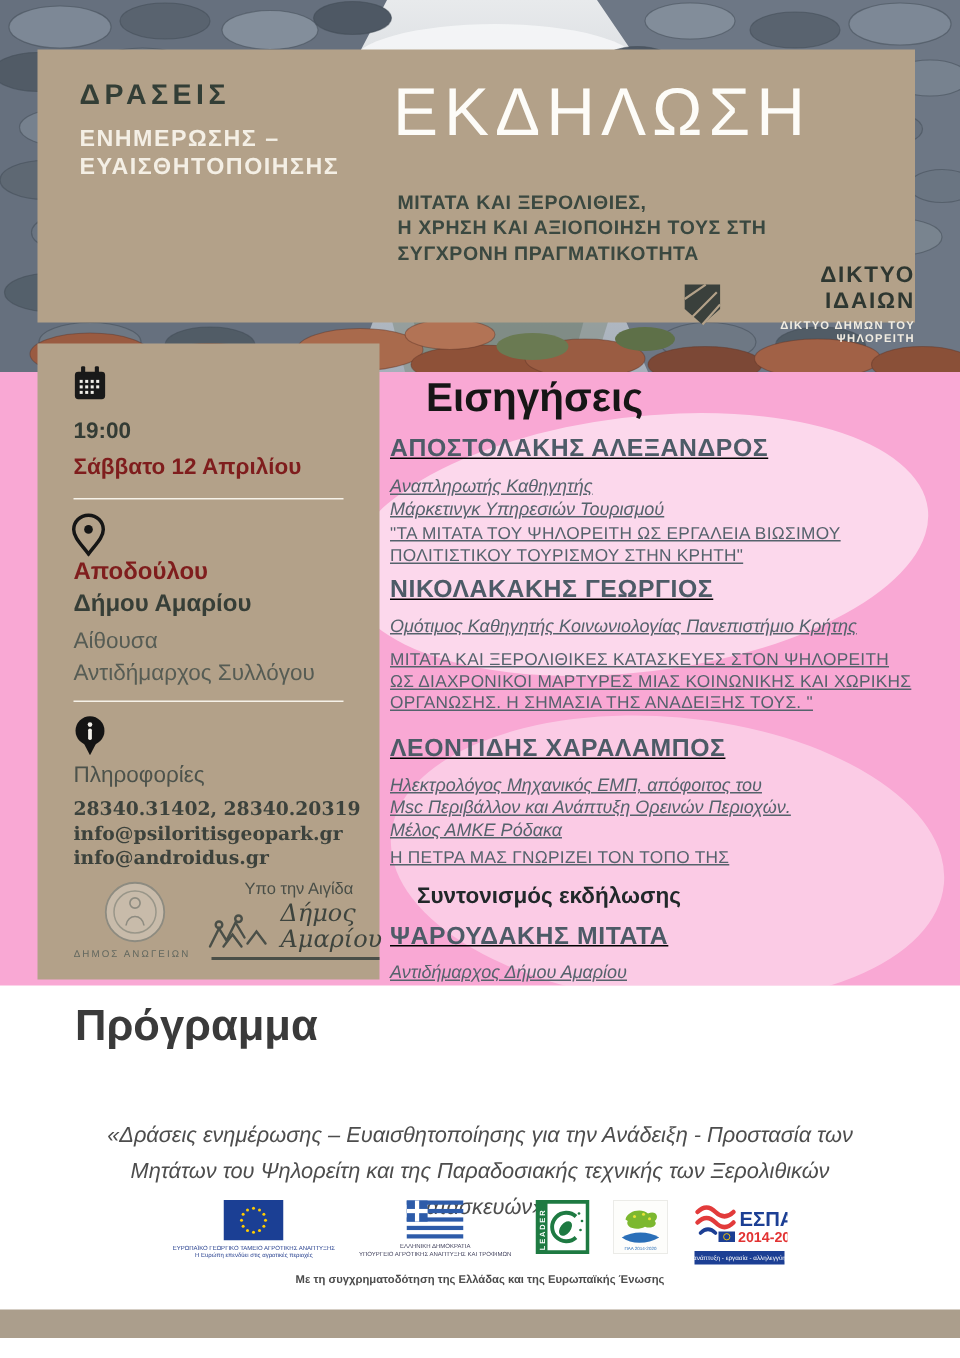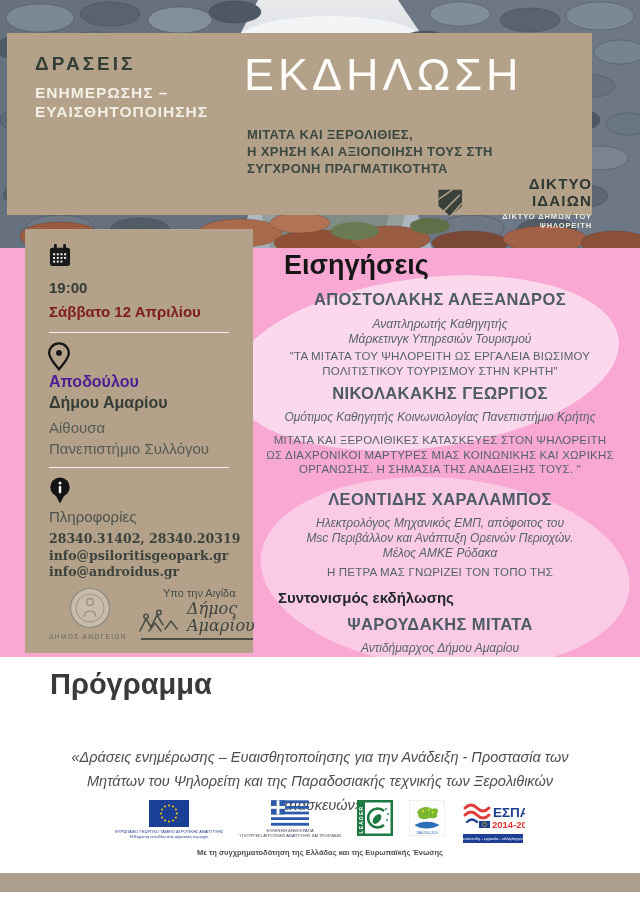--- a/index.html
+++ b/index.html
@@ -4,53 +4,53 @@
 <style>
   html,body{margin:0;padding:0;background:#ffffff;}
   .poster{position:relative;width:640px;height:905px;background:#ffffff;overflow:hidden;
           font-family:"Liberation Sans",sans-serif;}
   .abs{position:absolute;}
 
   
   .photo{position:absolute;top:0;left:0;width:640px;height:248px;display:block;}
 
   
-  .header-card{position:absolute;left:7px;top:33px;width:585px;height:182px;background:#b3a189;}
+  .header-card{position:absolute;left:25px;top:33px;width:585px;height:182px;background:#b3a189;}
   .kicker{left:28px;top:20px;font-size:19px;font-weight:800;letter-spacing:3px;color:#333e36;}
   .kicker2{left:28px;top:50px;font-size:15.5px;line-height:19px;font-weight:800;letter-spacing:1px;color:#f4efe5;}
   .kicker2 span{display:block;}
   .year{left:27px;top:84px;font-family:"DejaVu Serif",serif;font-weight:700;font-size:54px;color:#2b3a38;}
   .ev-title{left:237px;top:16px;font-size:45px;font-weight:300;letter-spacing:4px;color:#fdfcf8;}
   .ev-sub{left:240px;top:93px;font-size:13px;line-height:17px;font-weight:800;letter-spacing:.4px;color:#3a4840;}
   .ev-sub span{display:block;}
   .net-logo{left:430px;top:142px;display:flex;align-items:center;gap:8px;text-align:right;}
   .net-logo .txt .nm{font-size:15px;font-weight:800;letter-spacing:1.2px;color:#2e3731;}
   .net-logo .txt .tg{font-size:7.5px;font-weight:700;letter-spacing:.9px;color:#f1ece1;margin-top:3px;}
 
   
   .main{position:absolute;top:248px;left:0;width:640px;height:409px;background:#f9a8d4;overflow:hidden;}
   .blob{position:absolute;background:rgba(255,255,255,.55);border-radius:50%;}
   .b1{left:230px;top:30px;width:390px;height:170px;transform:rotate(-7deg);}
   .b2{left:260px;top:230px;width:370px;height:190px;transform:rotate(5deg);background:rgba(255,255,255,.4);}
 
   .col{position:absolute;left:260px;top:0;width:360px;}
   .ses-head{position:absolute;left:24px;top:2px;font-size:27px;font-weight:800;color:#161616;}
-  .sp{position:absolute;width:360px;text-align:center;}
+  .sp{position:absolute;width:360px;text-decoration:underline;}
   .sp-name{font-size:16.5px;font-weight:600;letter-spacing:.4px;color:#4d5b67;}
   .sp-role{font-size:12px;line-height:15px;font-style:italic;color:#55626c;}
   .sp-talk{font-size:11.5px;line-height:14.5px;letter-spacing:.2px;color:#55626c;}
   .sp-role span,.sp-talk span{display:block;}
   .coord-label{position:absolute;left:18px;top:341px;font-size:15px;font-weight:800;color:#21282a;}
 
   
   .sidebar{position:absolute;left:25px;top:229px;width:228px;height:424px;background:#b3a189;}
   .sb-time{left:24px;top:50px;font-size:15px;font-weight:800;color:#343c35;}
   .sb-date{left:24px;top:74px;font-size:15px;font-weight:800;color:#7f1d1d;}
   .sb-hr{position:absolute;left:24px;width:180px;height:1px;background:#f6f2e9;}
-  .sb-v1{left:24px;top:144px;font-size:16px;font-weight:800;color:#4c1d95;}
+  .sb-v1{left:24px;top:144px;font-size:16px;font-weight:800;color:#7f1d1d;}
   .sb-v2{left:24px;top:165px;font-size:16px;font-weight:800;color:#363e37;}
   .sb-v3{left:24px;top:190px;font-size:15px;color:#565c54;}
   .sb-v4{left:24px;top:211px;font-size:15px;color:#565c54;}
   .sb-info{left:24px;top:279px;font-size:15px;color:#4c524b;}
   .sb-ph{left:24px;top:302px;font-family:"DejaVu Serif",serif;font-weight:700;font-size:12.5px;color:#3c423c;}
   .sb-e1{left:24px;top:319px;font-family:"DejaVu Serif",serif;font-weight:700;font-size:12.5px;color:#3c423c;}
   .sb-e2{left:24px;top:335px;font-family:"DejaVu Serif",serif;font-weight:700;font-size:12.5px;color:#3c423c;}
   .seal-cap{left:8px;top:404px;width:110px;text-align:center;font-size:6.5px;letter-spacing:1.4px;color:#63685f;}
   .aegis-label{left:138px;top:358px;font-size:11px;color:#494e47;}
   .aegis-name{left:162px;top:371px;font-family:"DejaVu Serif",serif;font-style:italic;font-weight:400;
@@ -256,21 +256,21 @@
     <div class="abs sb-date">Σάββατο 12 Απριλίου</div>
     <div class="sb-hr" style="top:103px"></div>
 
     <svg class="abs" style="left:22px;top:113px" width="24" height="29" viewBox="0 0 24 30">
       <path d="M12 1.5 C6 1.5 1.8 6.2 1.8 11.4 C1.8 17 7.2 21.8 12 28.3 C16.8 21.8 22.2 17 22.2 11.4 C22.2 6.2 18 1.5 12 1.5 Z" fill="none" stroke="#161616" stroke-width="2.4"></path>
       <circle cx="12" cy="11.3" r="3" fill="#161616"></circle>
     </svg>
     <div class="abs sb-v1">Αποδούλου</div>
     <div class="abs sb-v2">Δήμου Αμαρίου</div>
     <div class="abs sb-v3">Αίθουσα</div>
-    <div class="abs sb-v4">Πανεπιστήμιο Συλλόγου</div>
+    <div class="abs sb-v4">Αντιδήμαρχος Συλλόγου</div>
     <div class="sb-hr" style="top:238px"></div>
 
     <svg class="abs" style="left:24px;top:248px" width="22" height="27" viewBox="0 0 22 28">
       <circle cx="11" cy="10.5" r="10" fill="#141414"></circle>
       <path d="M11 27.5 L5.8 17.5 H16.2 Z" fill="#141414"></path>
       <circle cx="11" cy="6.3" r="1.6" fill="#f1efe9"></circle>
       <rect x="9.7" y="9" width="2.6" height="8" rx="1.2" fill="#f1efe9"></rect>
     </svg>
     <div class="abs sb-info">Πληροφορίες</div>
     <div class="abs sb-ph">28340.31402, 28340.20319</div>

